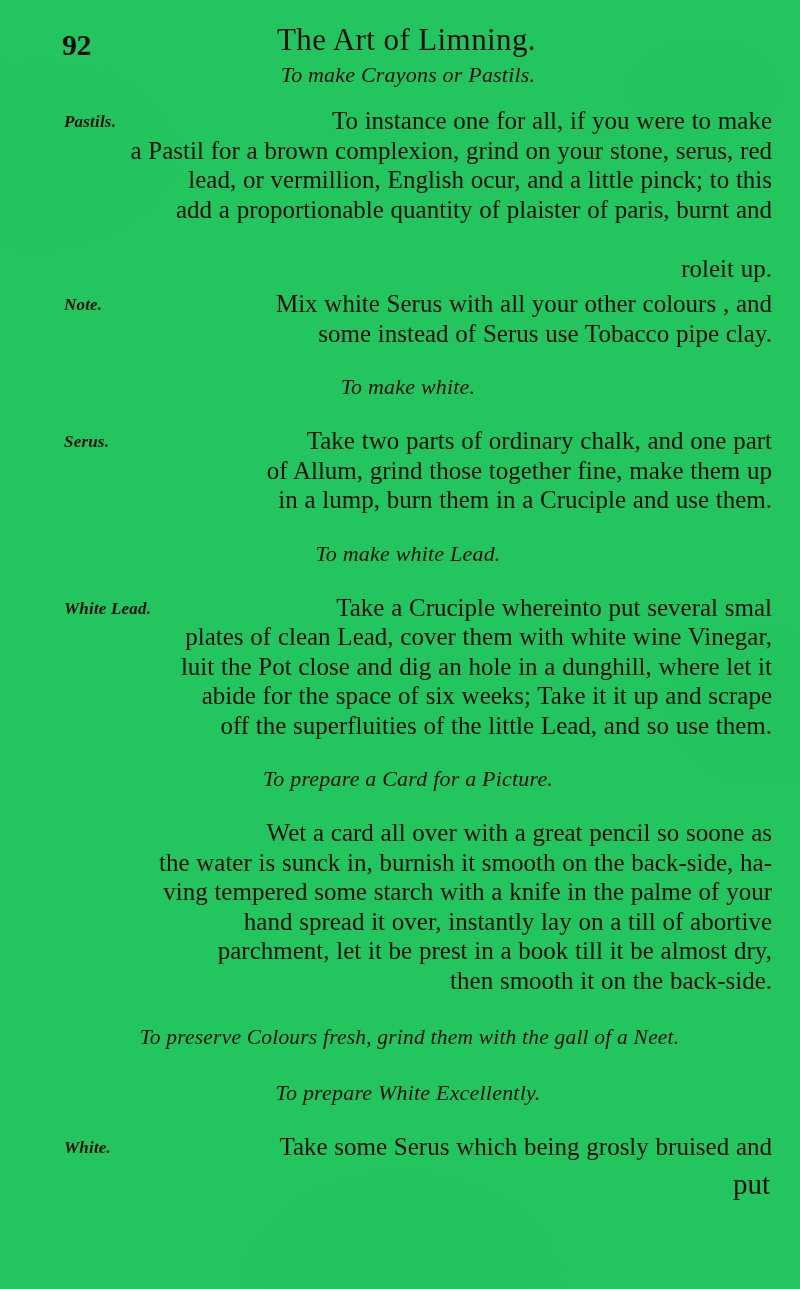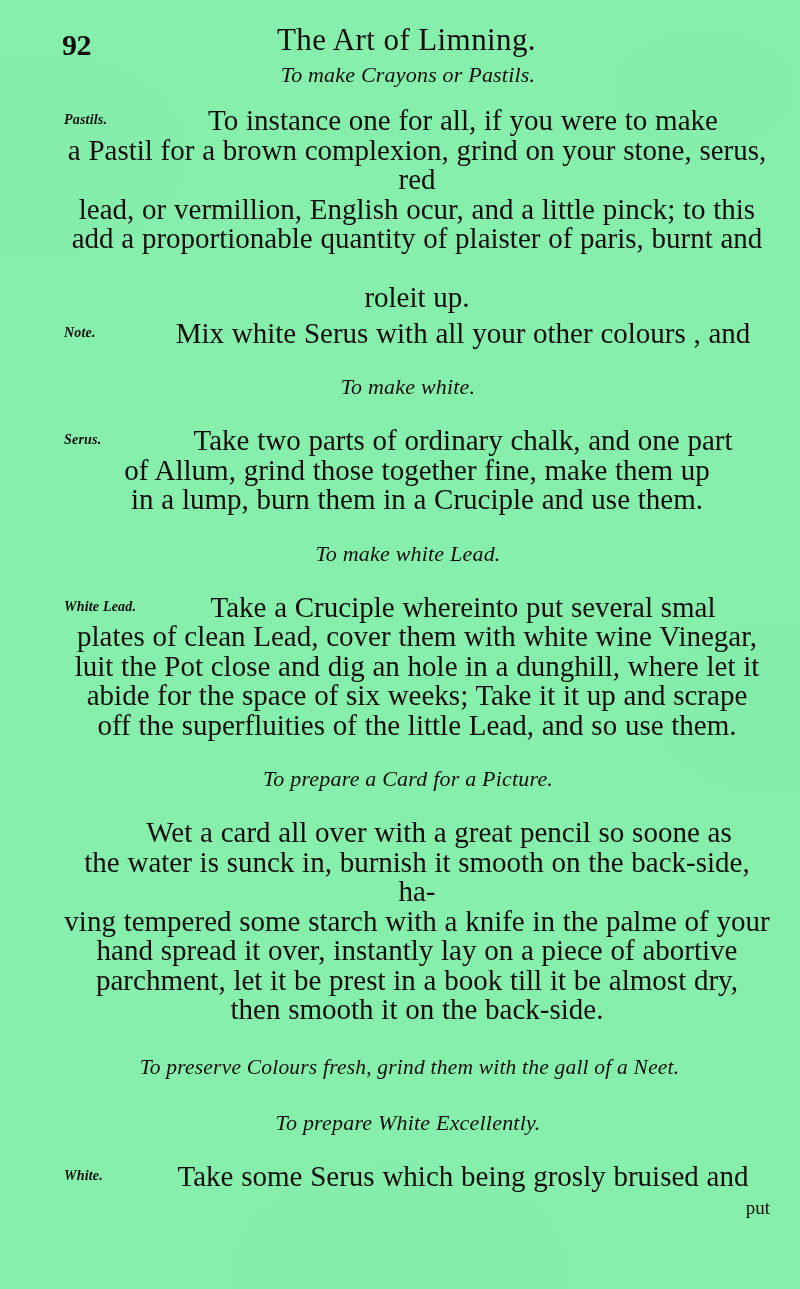--- a/index.html
+++ b/index.html
@@ -4,21 +4,21 @@
 <style>
   html, body {
     margin: 0;
     padding: 0;
     background: #ffffff;
   }
   .page {
     position: relative;
     width: 800px;
     height: 1289px;
-    background: #86efac;
+    background: #22c55e;
     overflow: hidden;
     font-family: "Liberation Serif", "DejaVu Serif", serif;
     color: #100e0c;
     -webkit-font-smoothing: antialiased;
   }
 
   
   .paper-noise {
     position: absolute;
     inset: 0;
@@ -78,42 +78,42 @@
     position: relative;
     padding-left: 62px;
     padding-right: 28px;
   }
   .marginal-note {
     position: absolute;
     left: 64px;
     top: 6px;
     font-style: italic;
     font-weight: 700;
-    font-size: 14px;
+    font-size: 17px;
     letter-spacing: 0.2px;
     white-space: nowrap;
   }
   .para {
-    font-size: 29px;
+    font-size: 25px;
     line-height: 29.5px;
-    text-align: center;
+    text-align: right;
     word-spacing: 0.5px;
   }
   .para .ind {
     display: inline-block;
     width: 92px;
   }
   .para .ind-plain {
     display: inline-block;
     width: 44px;
   }
 
   .catchword {
     text-align: right;
-    font-size: 19px;
+    font-size: 29px;
     padding-right: 30px;
   }
 
   
   .sp-6  { height: 6px; }
   .sp-18 { height: 18px; }
   .sp-26 { height: 26px; }
   .sp-30 { height: 30px; }
 </style>
 </head>
@@ -142,20 +142,21 @@
         <br>
         <span>roleit up.</span>
       </div>
     </div>
 
     <div class="sp-6"></div>
     <div class="block">
       <div class="marginal-note">Note.</div>
       <div class="para">
         <span class="ind"></span><span>Mix white Serus with all your other colours ,  and</span><br>
+        <span>some instead of Serus use Tobacco pipe clay.</span>
       </div>
     </div>
 
     <div class="sp-26"></div>
     <div class="section-head">To make white.</div>
     <div class="sp-26"></div>
 
     <div class="block">
       <div class="marginal-note">Serus.</div>
       <div class="para">
@@ -182,21 +183,21 @@
 
     <div class="sp-26"></div>
     <div class="section-head">To prepare a Card for a Picture.</div>
     <div class="sp-26"></div>
 
     <div class="block">
       <div class="para">
         <span class="ind-plain"></span><span>Wet a card all over with a great pencil so soone as</span><br>
         <span>the water is sunck in, burnish it smooth on the back-side, ha-</span><br>
         <span>ving tempered some starch with a knife in the palme of your</span><br>
-        <span>hand spread it over,  instantly lay on a piece of abortive</span><br>
+        <span>hand spread it over,  instantly lay on a till of abortive</span><br>
         <span>parchment,  let it be prest in a book till it be almost dry,</span><br>
         <span>then smooth it on the back-side.</span>
       </div>
     </div>
 
     <div class="sp-30"></div>
     <div class="section-head wide">To preserve Colours fresh, grind them with the gall of a Neet.</div>
 
     <div class="sp-30"></div>
     <div class="section-head">To prepare White Excellently.</div>

